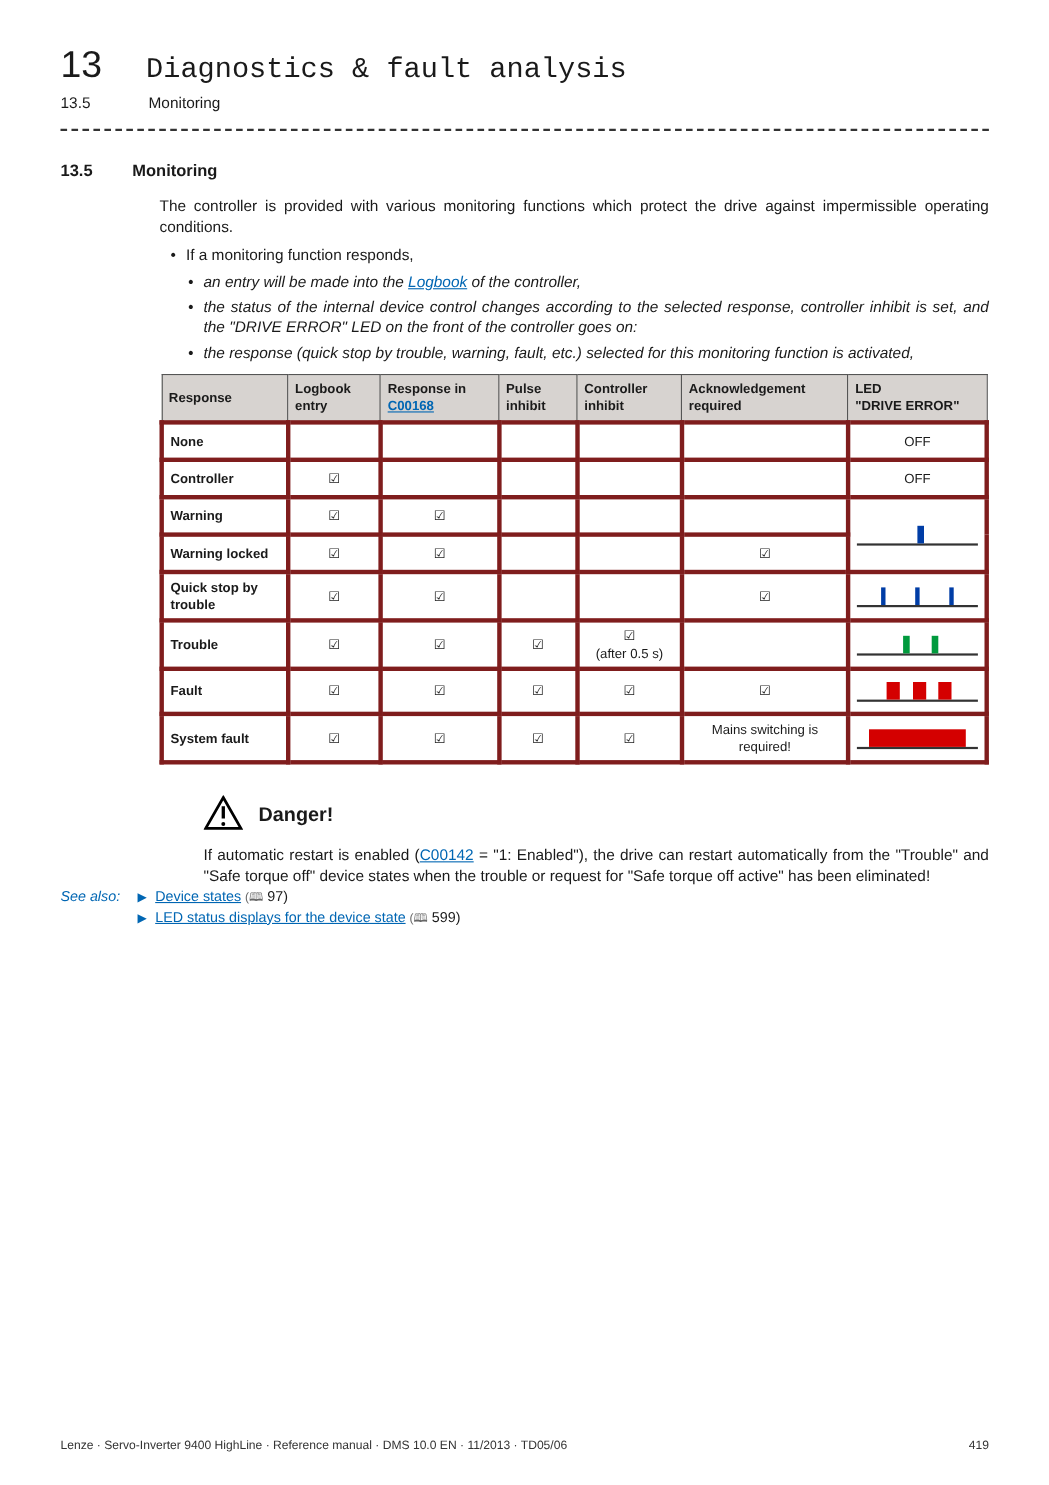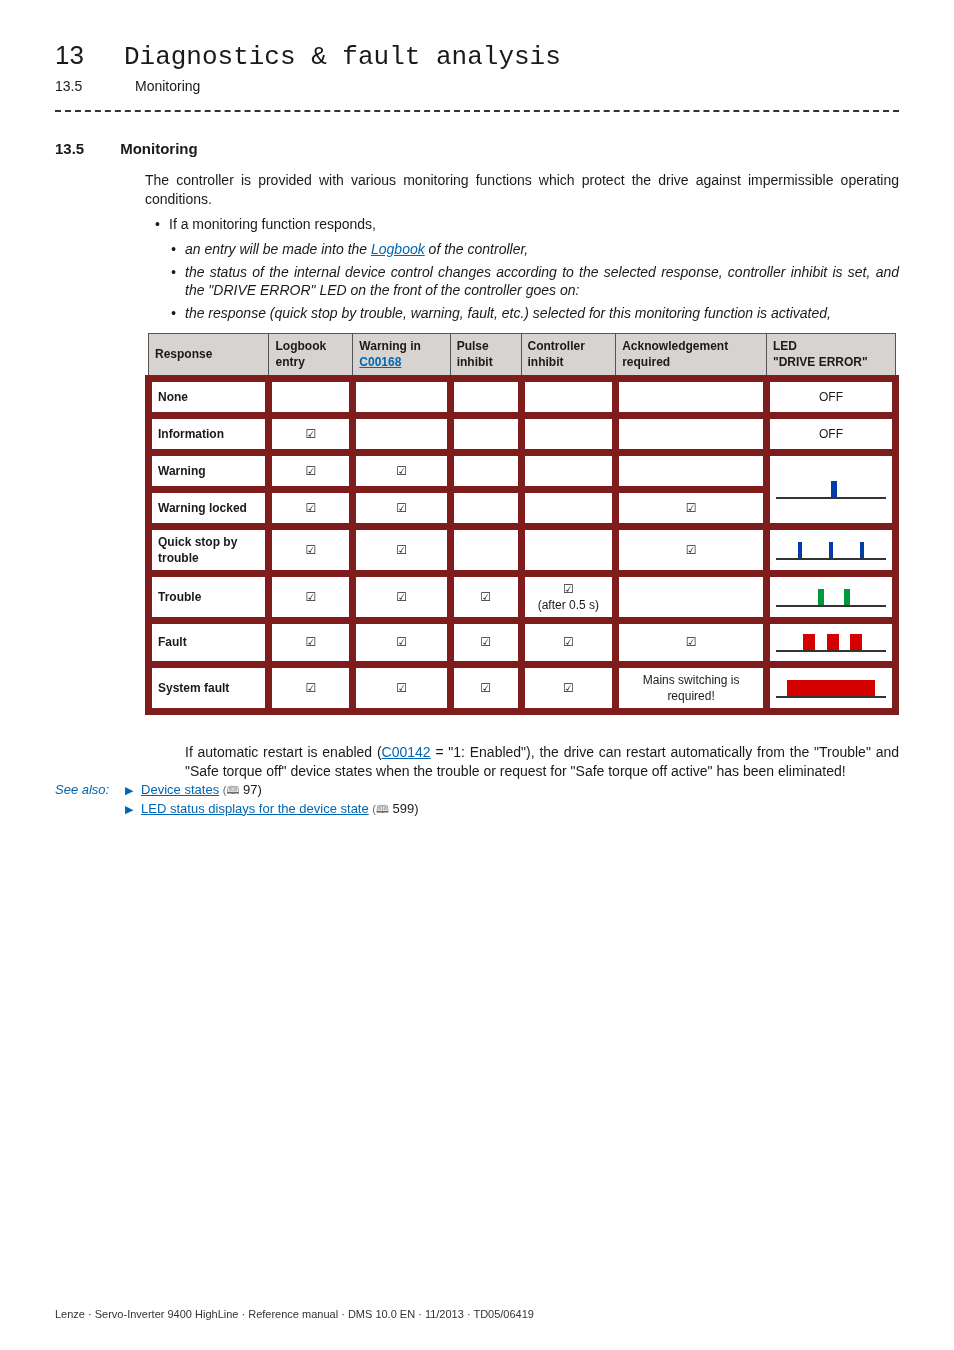--- a/index.html
+++ b/index.html
@@ -15,21 +15,21 @@
     padding: 40px 55px 30px 55px;
     box-sizing: border-box;
     min-height: 1350px;
     position: relative;
   }
   .chapter-line {
     display: flex;
     align-items: baseline;
     gap: 40px;
   }
-  .chapter-num { font-size: 26px; font-weight: 400; }
+  .chapter-num { font-size: 34px; font-weight: 400; }
   .chapter-title { font-size: 26px; font-weight: 400; font-family: Liberation Mono, monospace; }
   .sub-line {
     display: flex;
     align-items: baseline;
     gap: 40px;
     margin-top: 6px;
   }
   .sub-num { font-size: 14px; width: 40px; display:inline-block; }
   .sub-title { font-size: 14px; }
   .dash-sep {
@@ -68,21 +68,21 @@
   table.resp-table th {
     background: #d7d3d0;
     border: 1px solid #555;
     padding: 4px 6px;
     font-weight: 700;
     text-align: left;
     vertical-align: middle;
   }
   table.resp-table th:first-child { text-align: left; }
   table.resp-table td {
-    border: 7px solid #7f1d1d;
+    border: 4px solid #7f1d1d;
     padding: 4px 6px;
     text-align: center;
     vertical-align: middle;
     height: 22px;
   }
   table.resp-table td:first-child { text-align: left; font-weight: 700; }
   .rowspan-cell { vertical-align: middle; }
 
   
   .led-box { width: 110px; height: 26px; display: inline-flex; align-items: center; justify-content: center; }
@@ -103,20 +103,21 @@
   }
   .see-also-label { font-style: italic; color: #0066b3; width: 70px; }
   .play { color: #0066b3; font-size: 11px; margin-right: 4px; }
   .book { color: #666; font-size: 11px; }
   .footer {
     position: absolute;
     bottom: 30px;
     left: 55px;
     right: 55px;
     display: flex;
+    justify-content: space-between;
     font-size: 11px;
     color: #333;
   }
 </style>
 </head>
 <body>
 
 <div class="page">
 
   <div class="chapter-line">
@@ -145,21 +146,21 @@
     </div>
     <div class="bullet-l2">the status of the internal device control changes according to the selected response, controller inhibit is set, and the "DRIVE ERROR" LED on the front of the controller goes on:</div>
     <div class="bullet-l2">the response (quick stop by trouble, warning, fault, etc.) selected for this monitoring function is activated,</div>
 
     <table class="resp-table">
       <thead>
         <tr>
           <th>Response</th>
           <th>Logbook entry</th>
           <th>
-            <span>Warning in </span><a href="#" class="link">C00168</a>
+            <span>Response in </span><a href="#" class="link">C00168</a>
           </th>
           <th>Pulse inhibit</th>
           <th>Controller inhibit</th>
           <th style="white-space:normal;"><span>Acknowledgement required</span></th>
           <th style="white-space:pre-line;">LED
 "DRIVE ERROR"</th>
         </tr>
       </thead>
       <tbody>
 
@@ -167,21 +168,21 @@
           <td>None</td>
           <td></td>
           <td></td>
           <td></td>
           <td></td>
           <td></td>
           <td>OFF</td>
         </tr>
 
         <tr>
-          <td>Information</td>
+          <td>Controller</td>
           <td>☑</td>
           <td></td>
           <td></td>
           <td></td>
           <td></td>
           <td>OFF</td>
         </tr>
 
         <tr>
           <td>Warning</td>
@@ -275,20 +276,30 @@
               <span class="bar" style="left:10%;right:10%;width:auto;height:16px;background:#d40000;"></span>
             </div>
               </div>
           </td>
         </tr>
       </tbody>
     </table>
   </div>
 
   <div class="danger">
+    <div class="danger-head">
+      <span>
+        <svg width="36" height="32" viewBox="0 0 36 32">
+          <polygon points="18,2 34,30 2,30" fill="none" stroke="#000" stroke-width="2.5"></polygon>
+          <line x1="18" y1="10" x2="18" y2="21" stroke="#000" stroke-width="3"></line>
+          <circle cx="18" cy="26" r="1.8" fill="#000"></circle>
+        </svg>
+      </span>
+      <span class="danger-title">Danger!</span>
+    </div>
     <div class="danger-body">
       <div>
         <span>If automatic restart is enabled (</span><a href="#" class="link">C00142</a><span> = "1: Enabled"), the drive can restart automatically from the "Trouble" and "Safe torque off" device states when the trouble or request for "Safe torque off active" has been eliminated!</span>
       </div>
     </div>
   </div>
 
   <div class="see-also-row">
     <span class="see-also-label">See also:</span>
     <div>

